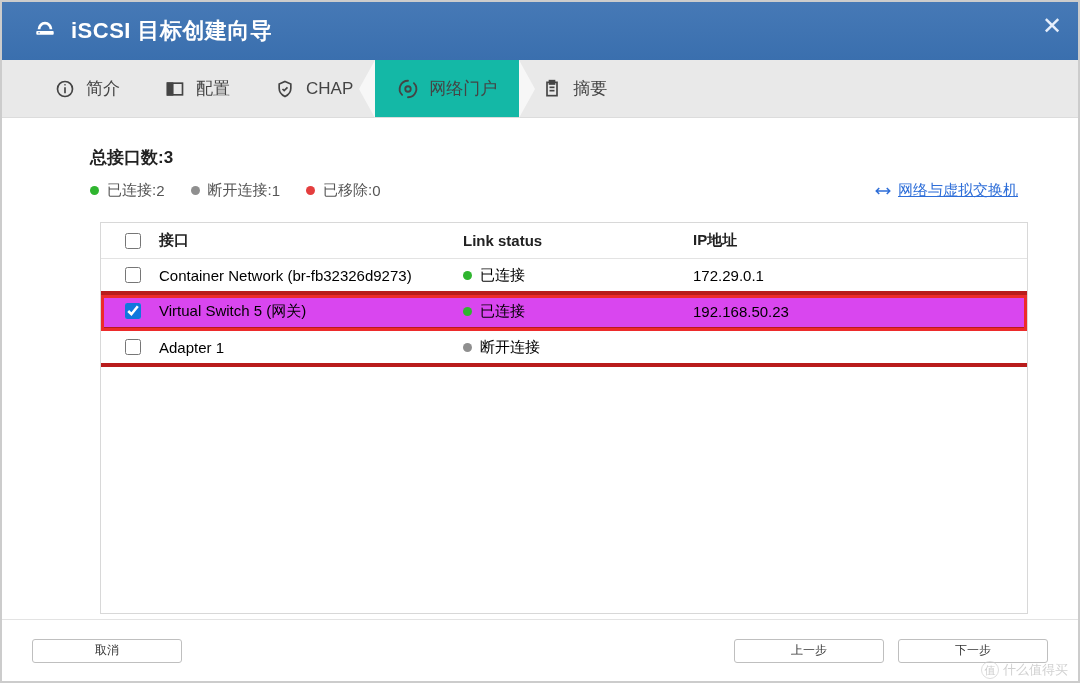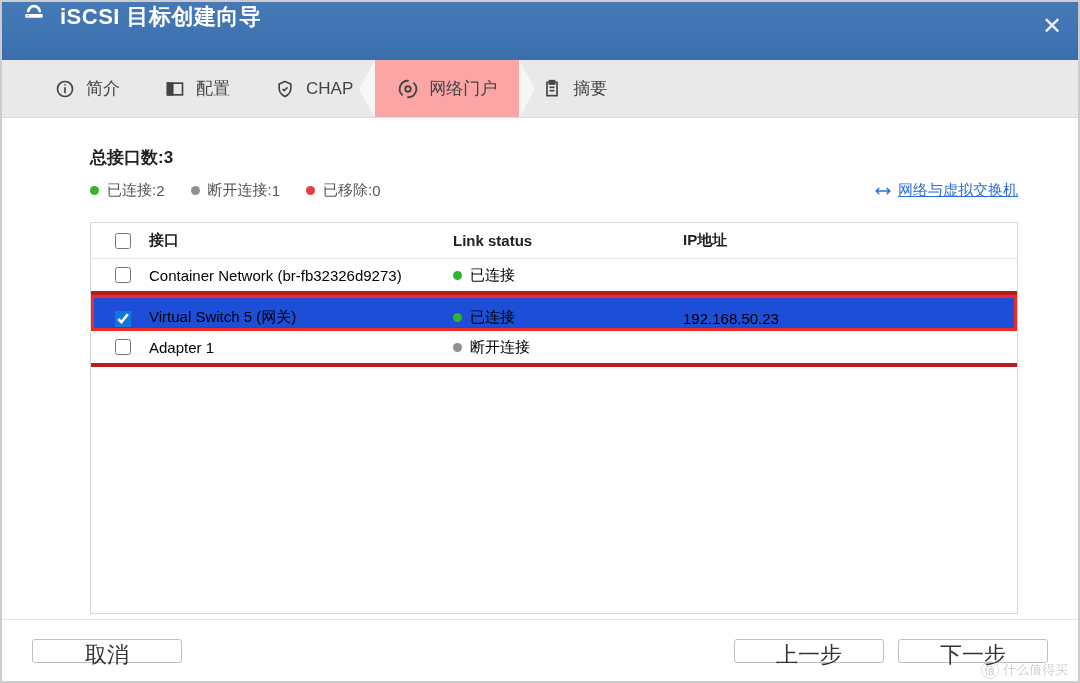--- a/index.html
+++ b/index.html
@@ -1,60 +1,60 @@
 <!DOCTYPE html>
 <html><head>
 <meta charset="utf-8">
 <style>
   * { box-sizing: border-box; margin: 0; padding: 0; }
   html, body { width: 1080px; height: 683px; font-family: "Microsoft YaHei", Arial, sans-serif; background: #fff; }
   .window { width: 1080px; height: 683px; border: 2px solid #ccc; position: relative; display: flex; flex-direction: column; background: #fff;}
   .titlebar {
     height: 58px; background: linear-gradient(#4679b6, #3a6fae);
-    display: flex; padding: 0 18px; color: #fff;
+    display: flex; align-items: center; padding: 0 29px; color: #fff;
     position: relative;
   }
   .titlebar .title-icon { width: 28px; height: 24px; margin-right: 12px; display:inline-flex; align-items:center; justify-content:center;}
   .titlebar .title-text { font-size: 22px; font-weight: 600; letter-spacing: 0.5px;}
   .titlebar .close { position: absolute; right: 16px; top: 10px; font-size: 24px; color: #e6eefb; cursor: pointer;}
   .stepbar {
     height: 58px; background: #e9e9e9; display: flex; align-items: center; padding-left: 30px;
     border-bottom: 1px solid #dcdcdc;
   }
   .step { display: flex; align-items: center; padding: 0 22px; height: 100%; color: #444; font-size: 17px; text-align: center;}
-  .step.active { background: #fca5a5; position: relative;}
+  .step.active { background: #14b8a6; position: relative;}
   .step.active::before, .step.active::after {
     content:""; position:absolute; top:0; width:0; height:0;
     border-top: 29px solid transparent; border-bottom: 29px solid transparent;
   }
   .step.active::before { left:-16px; border-right:16px solid #f7f7f7;}
   .step.active::after { right:-16px; border-left:16px solid #f7f7f7;}
   .step .step-icon { width:22px; height:22px; margin-right:10px; display:inline-flex; align-items:center; justify-content:center;}
   .content { flex: 1; padding: 28px 60px 10px 88px; overflow:hidden;}
   .total-line { font-size: 17px; font-weight: 700; color:#222; margin-bottom: 12px;}
   .status-row { display:flex; align-items:center; font-size:15px; color:#555; margin-bottom:22px;}
   .status-row .grp { display:flex; align-items:center; margin-right:26px;}
   .dot { width:9px; height:9px; border-radius:50%; display:inline-block; margin-right:8px;}
   .dot.green { background:#2fb52f;}
   .dot.gray { background:#8f8f8f;}
   .dot.red { background:#e43e3e;}
   .link-right { margin-left:auto; display:flex; align-items:center; color:#2e6ed8; text-decoration:underline; cursor:pointer; font-size:15px;}
   .link-right .swicon { width:18px; height:18px; margin-right:6px;}
-  .table { border:1px solid #d8d8d8; width:100%; height:392px; display:flex; flex-direction:column;}
+  .table { border:1px solid #d8d8d8; width:100%; height:392px; display:flex; flex-direction:column;margin-left:10px;}
   .thead, .trow { display:flex; align-items:center; height:36px; padding:0 12px; font-size:15px;}
   .thead { background:#fff; border-bottom:1px solid #e3e3e3; font-weight:700; color:#222;}
   .col-chk { width:40px; display:flex; align-items:center; justify-content:center;}
   .col-if { width:310px; padding-left:6px;}
   .col-link { width:230px; display:flex; align-items:center;}
   .col-ip { flex:1;}
   .trow { border-bottom:4px solid #b91c1c;}
-  .trow.highlighted { background:#1d4ed8; outline:3px solid #ed2b2b; outline-offset:-3px;align-items:flex-end;}
+  .trow.highlighted { background:#d946ef; outline:3px solid #ed2b2b; outline-offset:-3px;}
   input[type=checkbox] { width:16px; height:16px; cursor:pointer; accent-color:#1177dd;}
   .footer { height:62px; border-top:1px solid #e3e3e3; display:flex; align-items:center; padding:0 30px;}
-  .btn { min-width:150px; height:24px; border:1px solid #bfbfbf; background:#fff; border-radius:3px; font-size:22px; cursor:pointer; color:#333;}
+  .btn { min-width:150px; height:24px; border:1px solid #bfbfbf; background:#fff; border-radius:3px; font-size:12px; cursor:pointer; color:#333;}
   .footer .right { margin-left:auto; display:flex; gap:14px;}
   .watermark { position:absolute; right:10px; bottom:2px; font-size:13px; color:#bdbdbd; opacity:.7; display:flex; align-items:center; gap:4px; pointer-events:none;}
   .wm-icon { width:18px; height:18px; border-radius:50%; border:1px solid #cfcfcf; display:inline-flex; align-items:center; justify-content:center; font-size:11px; color:#b8b8b8;}
 </style>
 </head>
 <body>
 
 <div class="window">
 
   <div class="titlebar">
@@ -162,20 +162,21 @@
       <div id="tbody">
           <div class="trow">
             <div class="col-chk">
               <input type="checkbox" style="">
             </div>
             <div class="col-if">Container Network (br-fb32326d9273)</div>
             <div class="col-link">
               <span class="dot green"></span>
               <span>已连接</span>
             </div>
+            <div class="col-ip">172.29.0.1</div>
           </div>
           <div class="trow highlighted">
             <div class="col-chk">
               <input type="checkbox" checked="" style="">
             </div>
             <div class="col-if">Virtual Switch 5 (网关)</div>
             <div class="col-link">
               <span class="dot green"></span>
               <span>已连接</span>
             </div>

